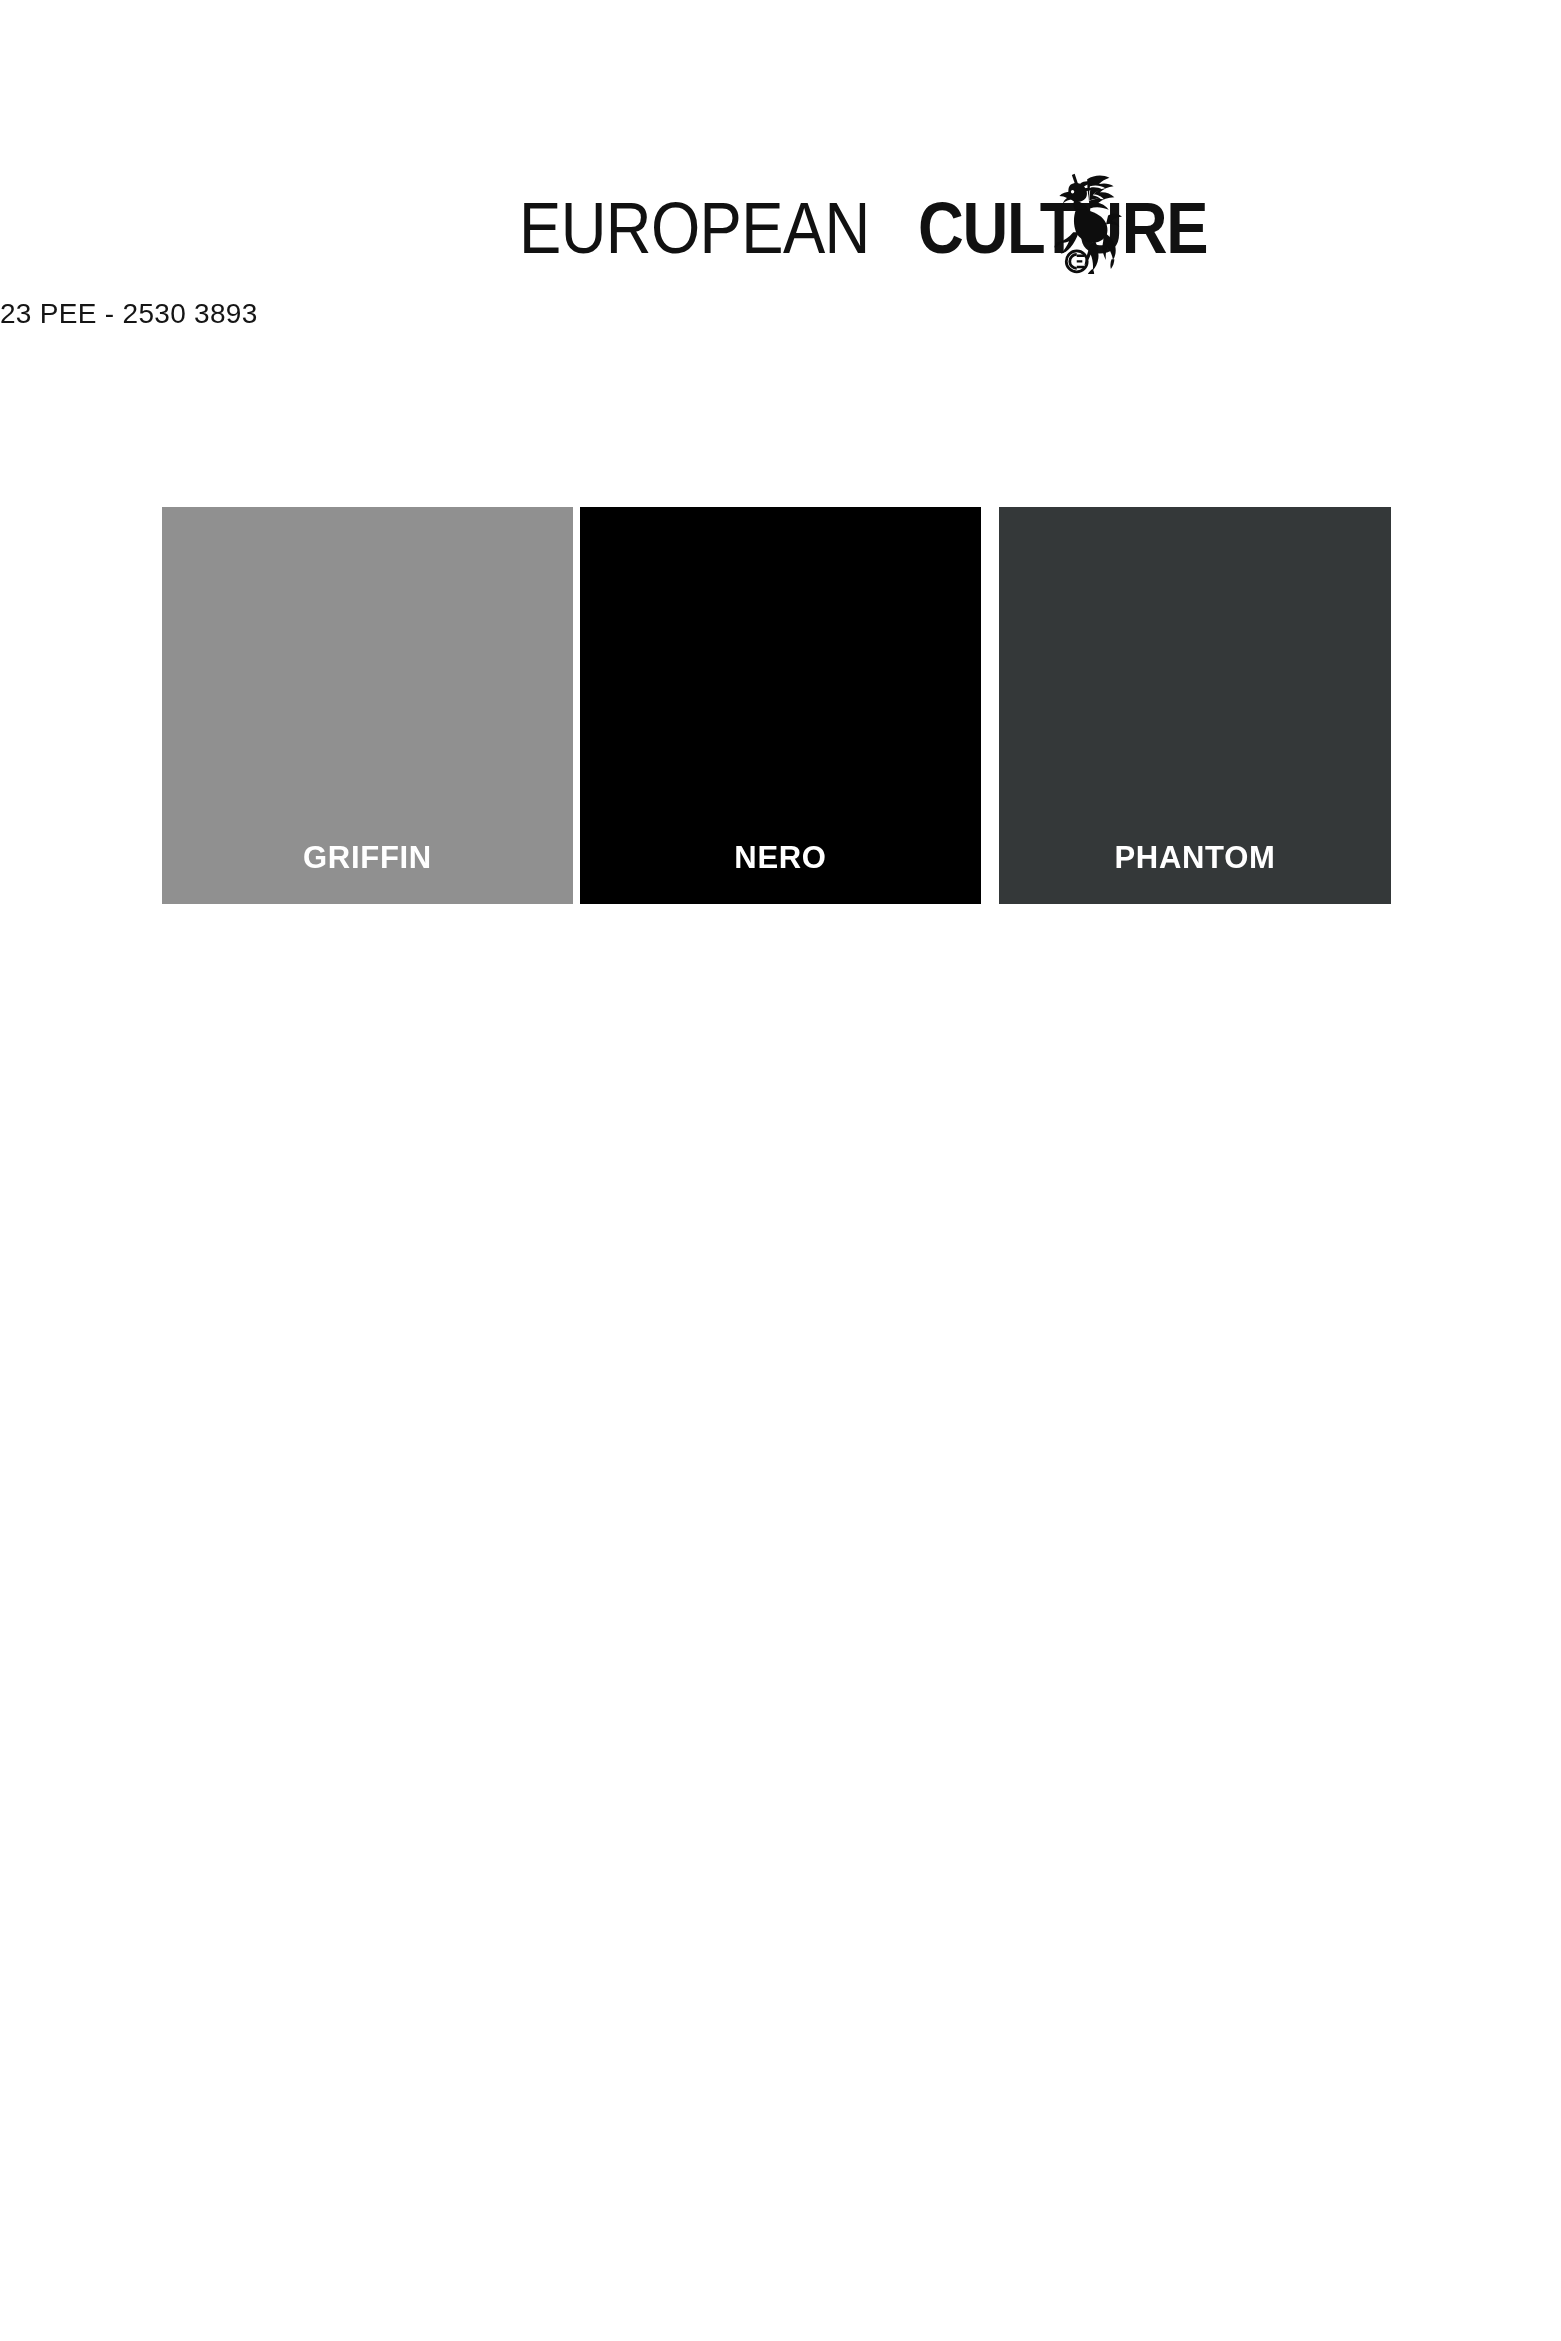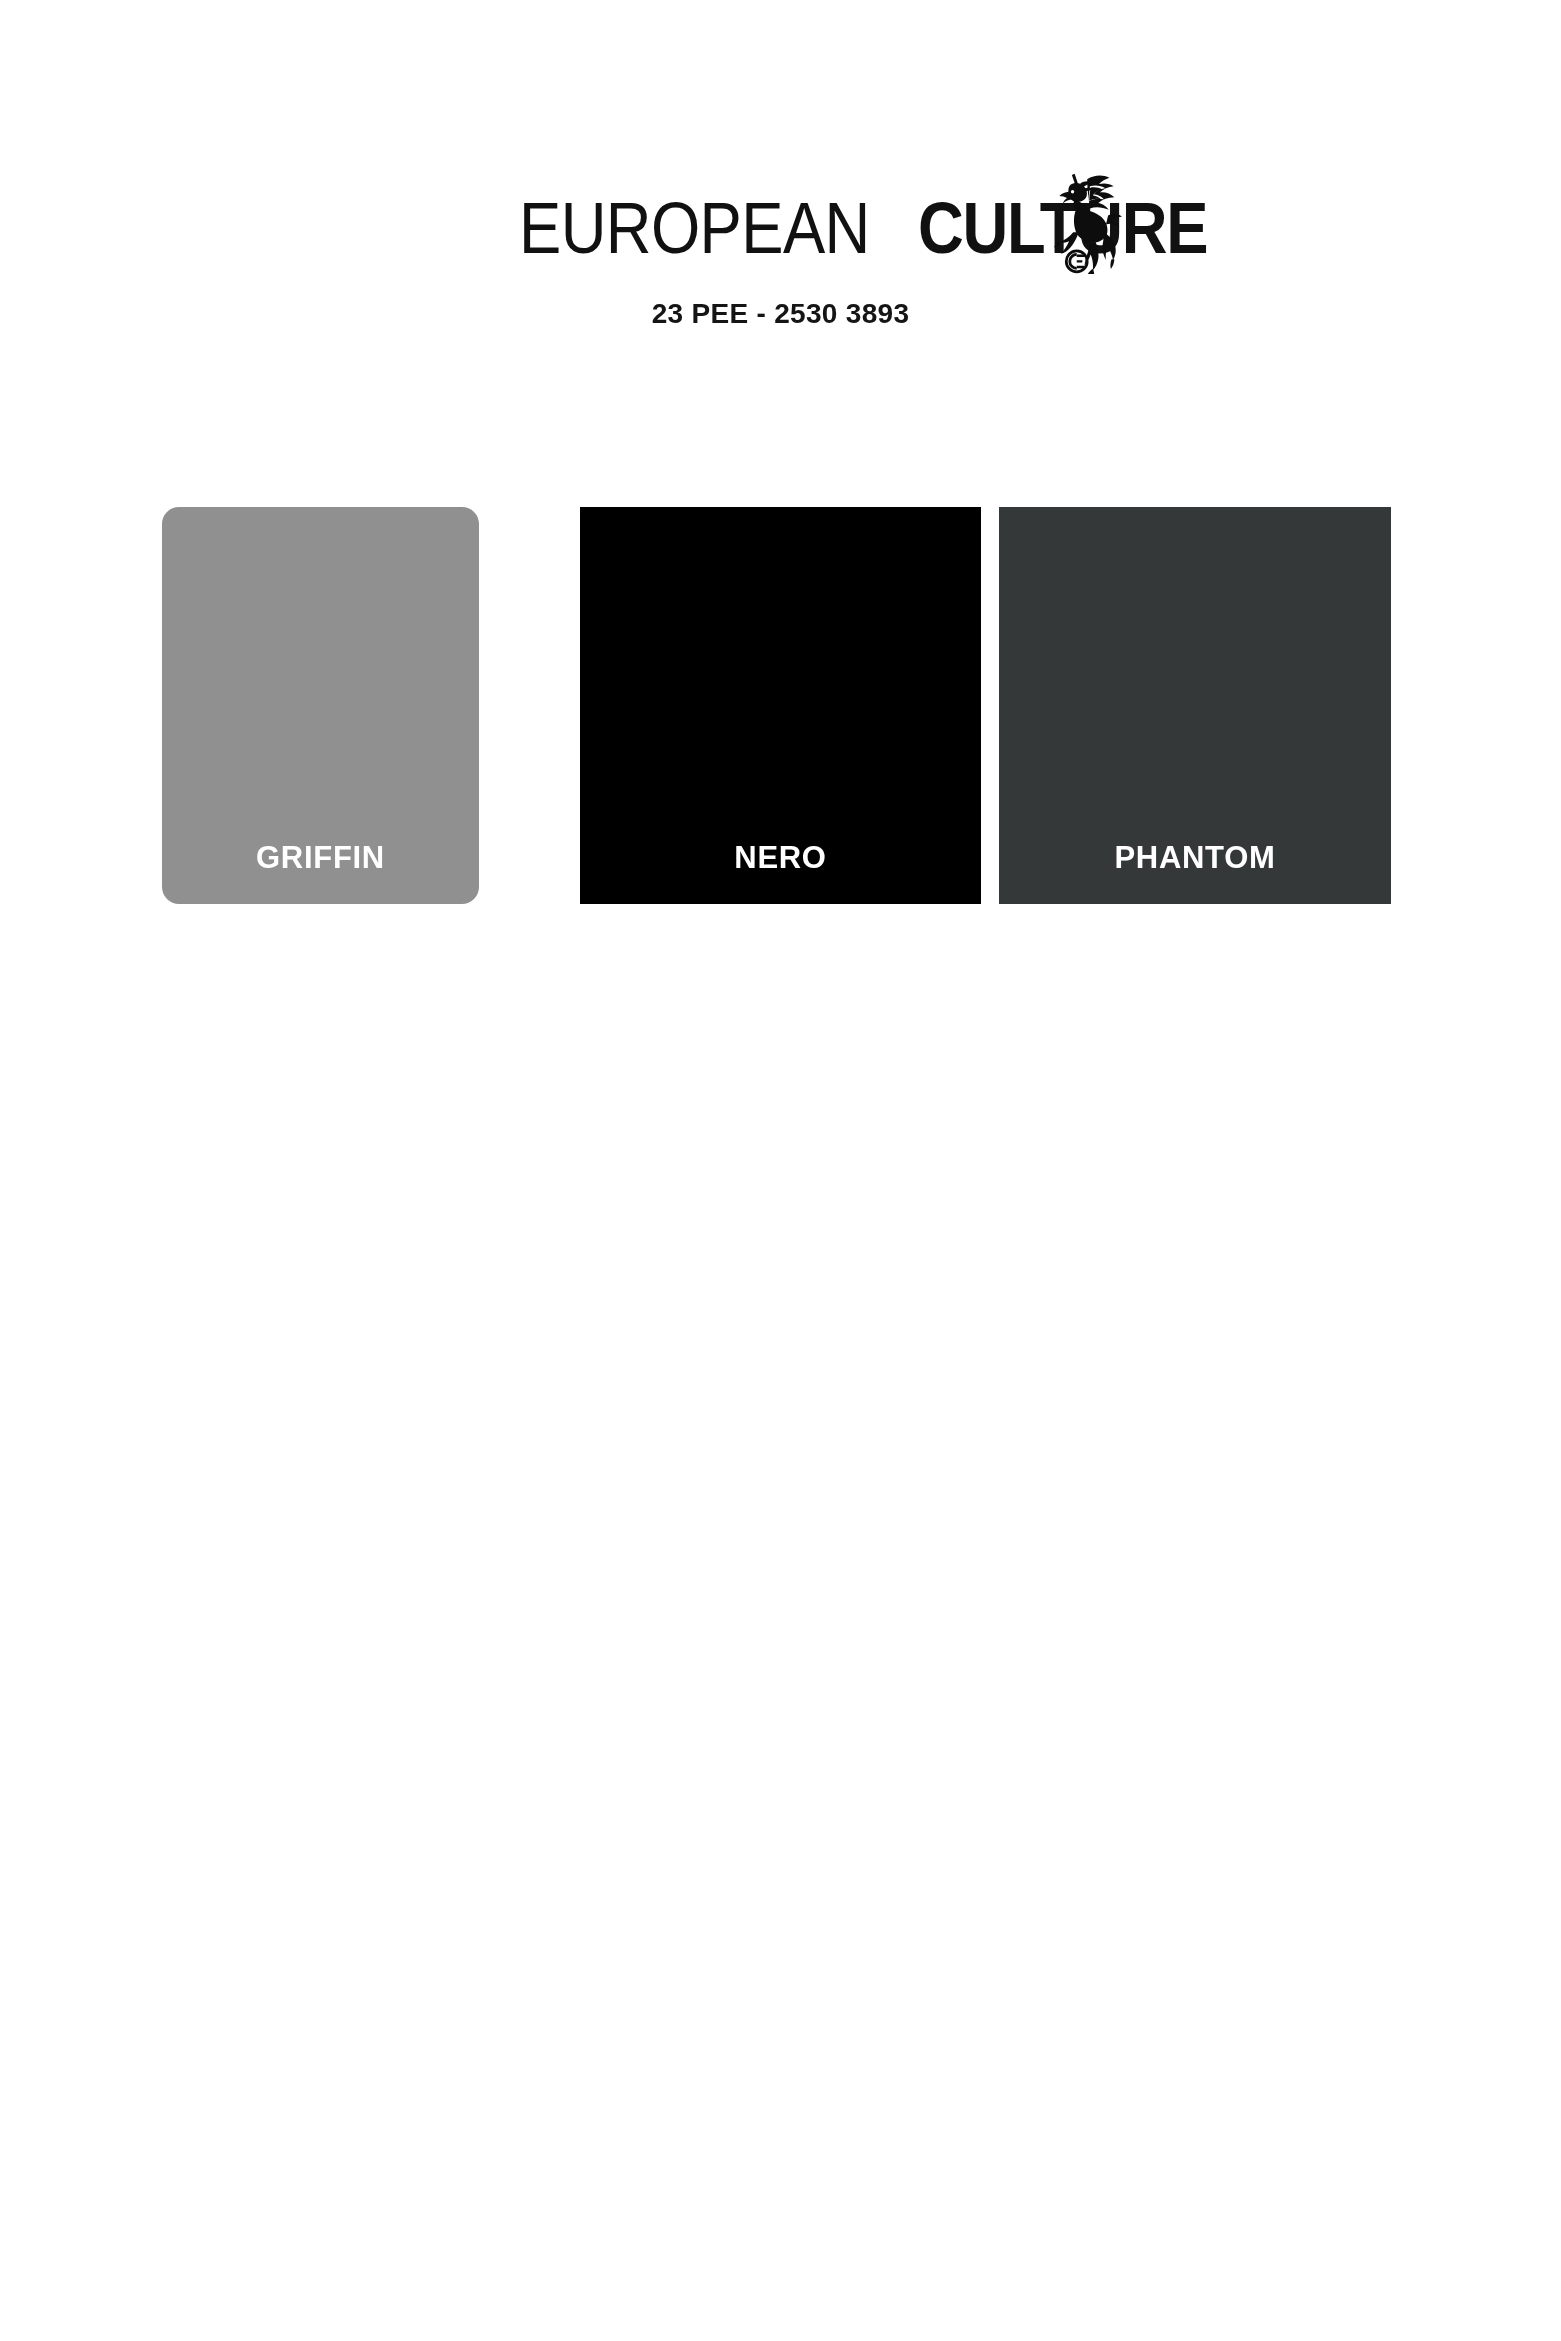--- a/index.html
+++ b/index.html
@@ -70,44 +70,44 @@
     width: 78px;
     height: 106px;
   }
 
   
   #reference-line {
     position: absolute;
     left: 0;
     top: 294px;
     width: 1561px;
-    text-align: center;
+    text-align: left;
     font-size: 28px;
     line-height: 39px;
-    font-weight: 700;
+    font-weight: 400;
     color: #151515;
     letter-spacing: 0.3px;
   }
 
   
   #swatch-strip {
     position: absolute;
     left: 162px;
     top: 507px;
     width: 1230px;
     height: 397px;
   }
 
   .swatch {
     position: absolute;
     top: 0;
     height: 397px;
     box-sizing: border-box;
   }
-  .swatch-0 { left: 0px;    width: 317px; border-radius: 17px; }
+  .swatch-0 { left: 0px;    width: 411px; }
   .swatch-1 { left: 418px;  width: 401px; }
   .swatch-2 { left: 837px; width: 392px; }
 
   .swatch-label {
     position: absolute;
     left: 0;
     right: 0;
     bottom: 28px;
     text-align: center;
     font-size: 31px;

